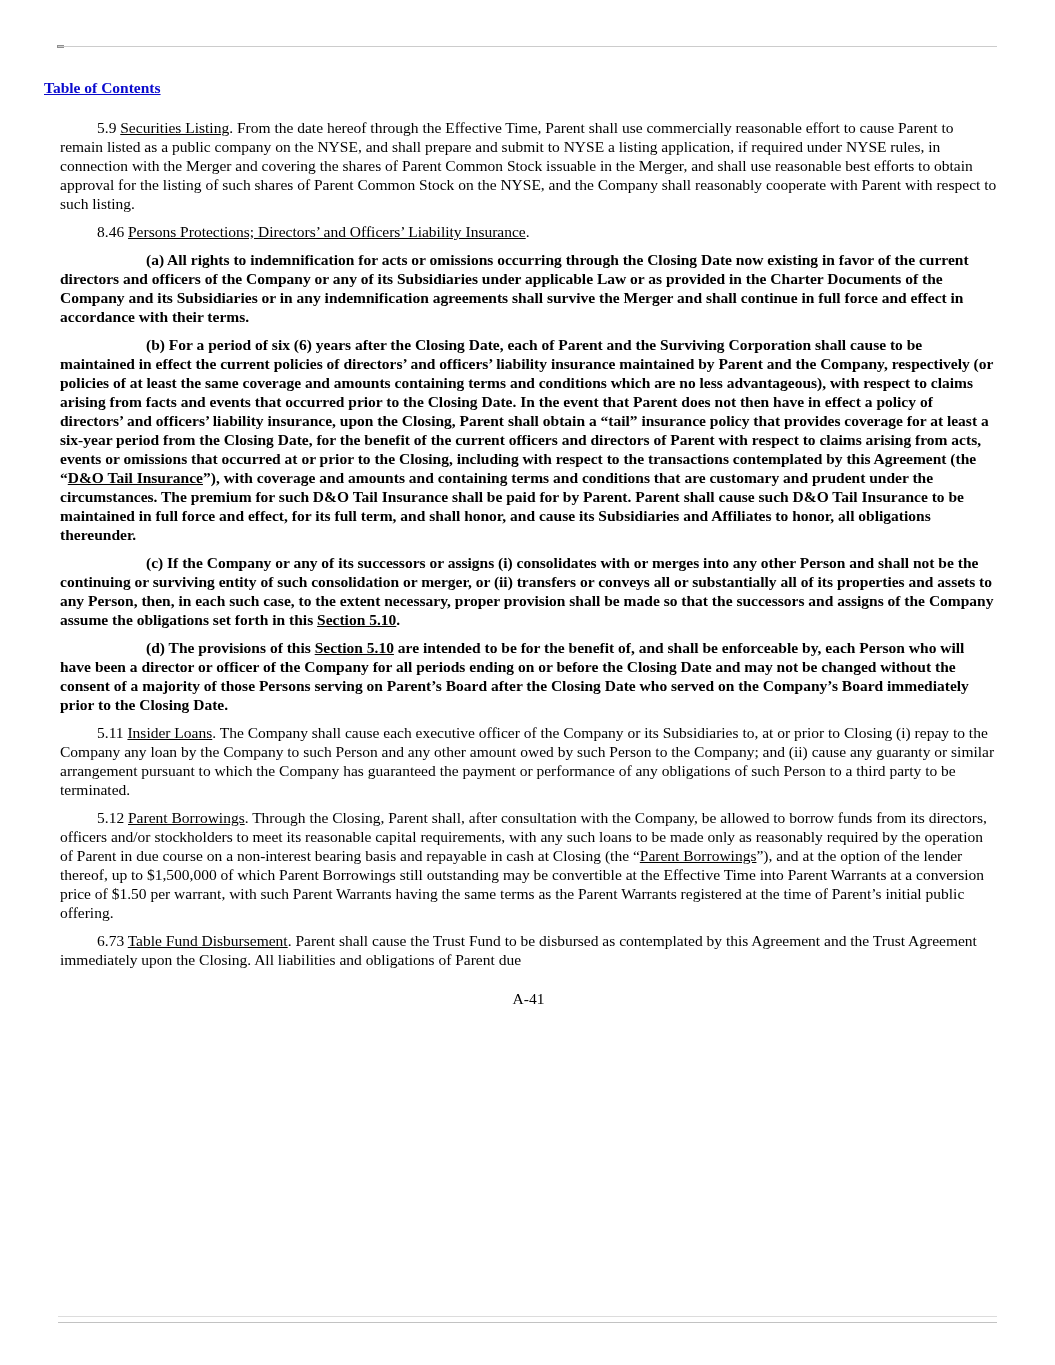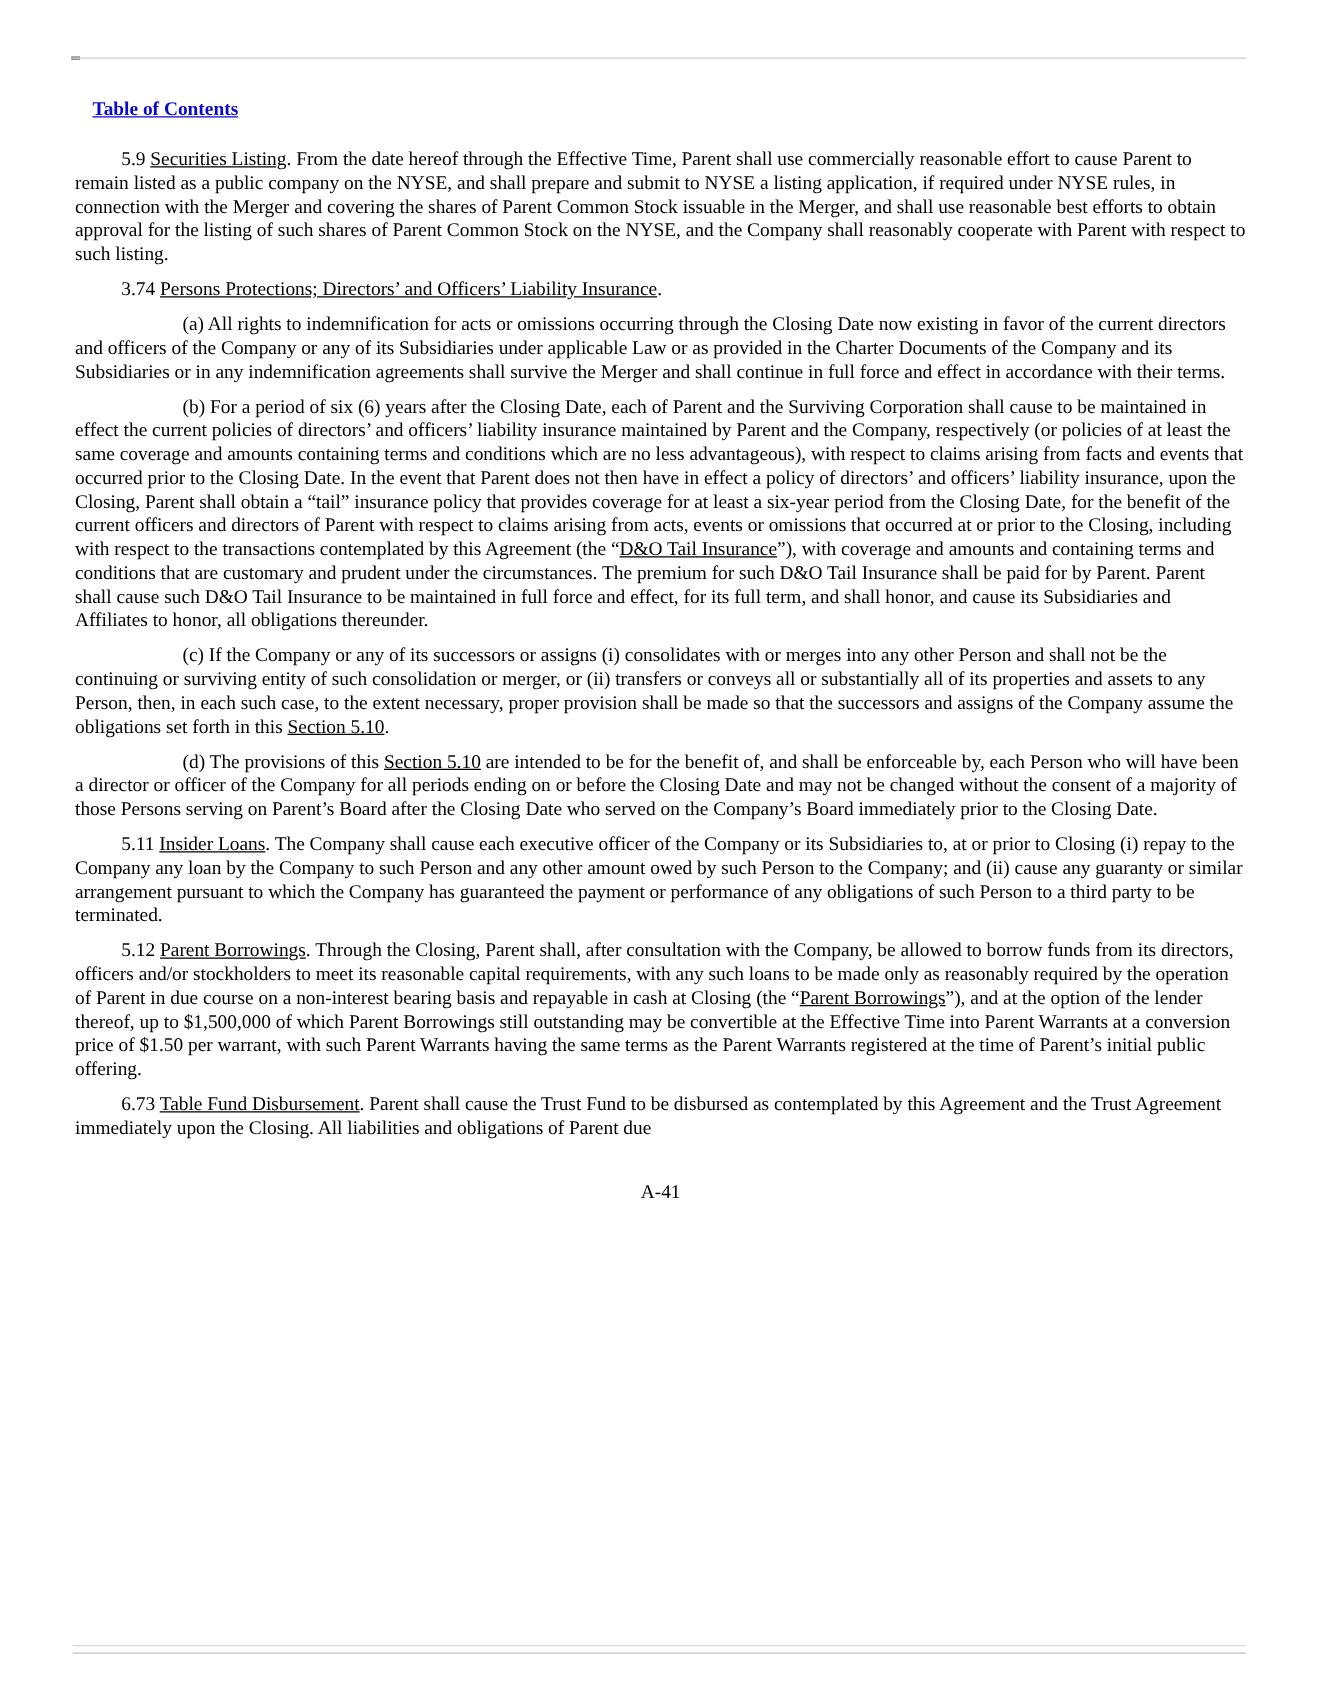--- a/index.html
+++ b/index.html
@@ -19,42 +19,42 @@
     background: #cccccc;
   }
   .top-rule-tick {
     position: absolute;
     top: 45px; left: 57px;
     width: 7px; height: 3px;
     background: #8f8f8f;
   }
   .toc-link {
     position: absolute;
-    top: 79px; left: 74px;
+    top: 79px; left: 44px;
     font-size: 15.5px;
     font-weight: 700;
     color: #0a0acd;
     text-decoration: underline;
     cursor: pointer;
   }
   .content {
     position: absolute;
     top: 118px; left: 60px;
     width: 937px;
     font-size: 15.5px;
     line-height: 19px;
     text-align: left;
   }
   .para { margin: 0 0 9px 0; }
   .i1 { text-indent: 37px; }
-  .i2 { text-indent: 86px; }
+  .i2 { text-indent: 86px; font-weight: bold; }
   .u { text-decoration: underline; }
   .page-number {
     text-align: center;
-    margin-top: 32px;
+    margin-top: 20px;
     font-size: 15.5px;
   }
   .bottom-rule-a {
     position: absolute;
     top: 1316px; left: 58px;
     width: 939px; height: 1px;
     background: #dcdcdc;
   }
   .bottom-rule-b {
     position: absolute;
@@ -68,21 +68,21 @@
 
 <div class="top-rule-tick"></div>
 <div class="top-rule"></div>
 
 <a class="toc-link">Table of Contents</a>
 
 <div class="content">
 
   <p class="para i1"><span>5.9 </span><span class="u">Securities Listing</span><span>. From the date hereof through the Effective Time, Parent shall use commercially reasonable effort to cause Parent to remain listed as a public company on the NYSE, and shall prepare and submit to NYSE a listing application, if required under NYSE rules, in connection with the Merger and covering the shares of Parent Common Stock issuable in the Merger, and shall use reasonable best efforts to obtain approval for the listing of such shares of Parent Common Stock on the NYSE, and the Company shall reasonably cooperate with Parent with respect to such listing.</span></p>
 
-  <p class="para i1"><span>3.74 </span><span class="u">Persons Protections; Directors’ and Officers’ Liability Insurance</span><span>.</span></p>
+  <p class="para i1"><span>8.46 </span><span class="u">Persons Protections; Directors’ and Officers’ Liability Insurance</span><span>.</span></p>
 
   <p class="para i2"><span>(a) All rights to indemnification for acts or omissions occurring through the Closing Date now existing in favor of the current directors and officers of the Company or any of its Subsidiaries under applicable Law or as provided in the Charter Documents of the Company and its Subsidiaries or in any indemnification agreements shall survive the Merger and shall continue in full force and effect in accordance with their terms.</span></p>
 
   <p class="para i2"><span>(b) For a period of six (6) years after the Closing Date, each of Parent and the Surviving Corporation shall cause to be maintained in effect the current policies of directors’ and officers’ liability insurance maintained by Parent and the Company, respectively (or policies of at least the same coverage and amounts containing terms and conditions which are no less advantageous), with respect to claims arising from facts and events that occurred prior to the Closing Date. In the event that Parent does not then have in effect a policy of directors’ and officers’ liability insurance, upon the Closing, Parent shall obtain a “tail” insurance policy that provides coverage for at least a six-year period from the Closing Date, for the benefit of the current officers and directors of Parent with respect to claims arising from acts, events or omissions that occurred at or prior to the Closing, including with respect to the transactions contemplated by this Agreement (the “</span><span class="u">D&amp;O Tail Insurance</span><span>”), with coverage and amounts and containing terms and conditions that are customary and prudent under the circumstances. The premium for such D&amp;O Tail Insurance shall be paid for by Parent. Parent shall cause such D&amp;O Tail Insurance to be maintained in full force and effect, for its full term, and shall honor, and cause its Subsidiaries and Affiliates to honor, all obligations thereunder.</span></p>
 
   <p class="para i2"><span>(c) If the Company or any of its successors or assigns (i) consolidates with or merges into any other Person and shall not be the continuing or surviving entity of such consolidation or merger, or (ii) transfers or conveys all or substantially all of its properties and assets to any Person, then, in each such case, to the extent necessary, proper provision shall be made so that the successors and assigns of the Company assume the obligations set forth in this </span><span class="u">Section 5.10</span><span>.</span></p>
 
   <p class="para i2"><span>(d) The provisions of this </span><span class="u">Section 5.10</span><span> are intended to be for the benefit of, and shall be enforceable by, each Person who will have been a director or officer of the Company for all periods ending on or before the Closing Date and may not be changed without the consent of a majority of those Persons serving on Parent’s Board after the Closing Date who served on the Company’s Board immediately prior to the Closing Date.</span></p>
 
   <p class="para i1"><span>5.11 </span><span class="u">Insider Loans</span><span>. The Company shall cause each executive officer of the Company or its Subsidiaries to, at or prior to Closing (i) repay to the Company any loan by the Company to such Person and any other amount owed by such Person to the Company; and (ii) cause any guaranty or similar arrangement pursuant to which the Company has guaranteed the payment or performance of any obligations of such Person to a third party to be terminated.</span></p>

